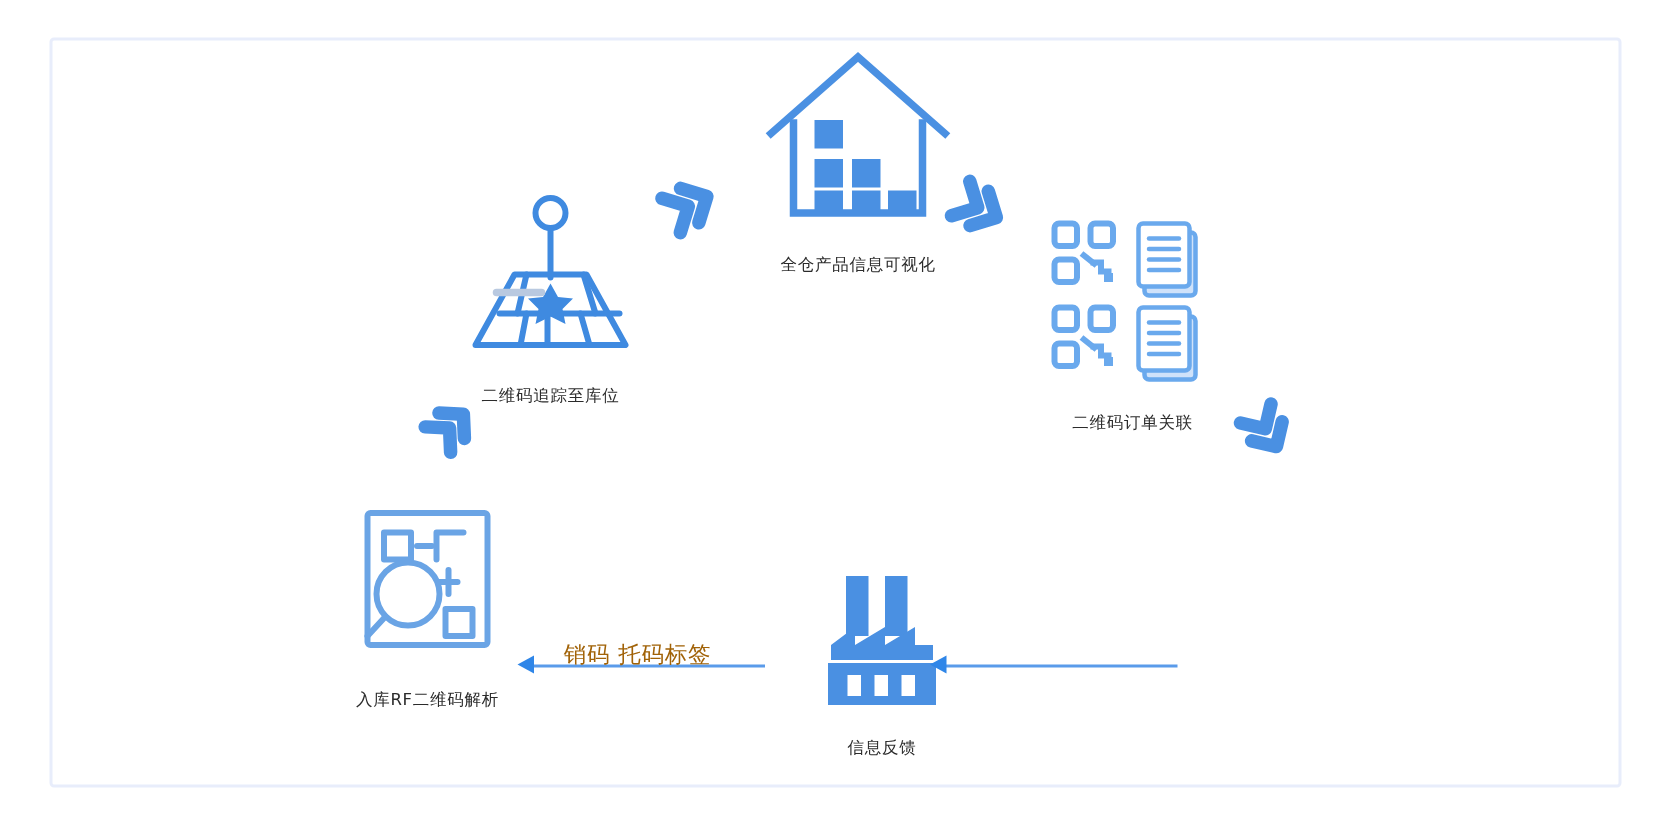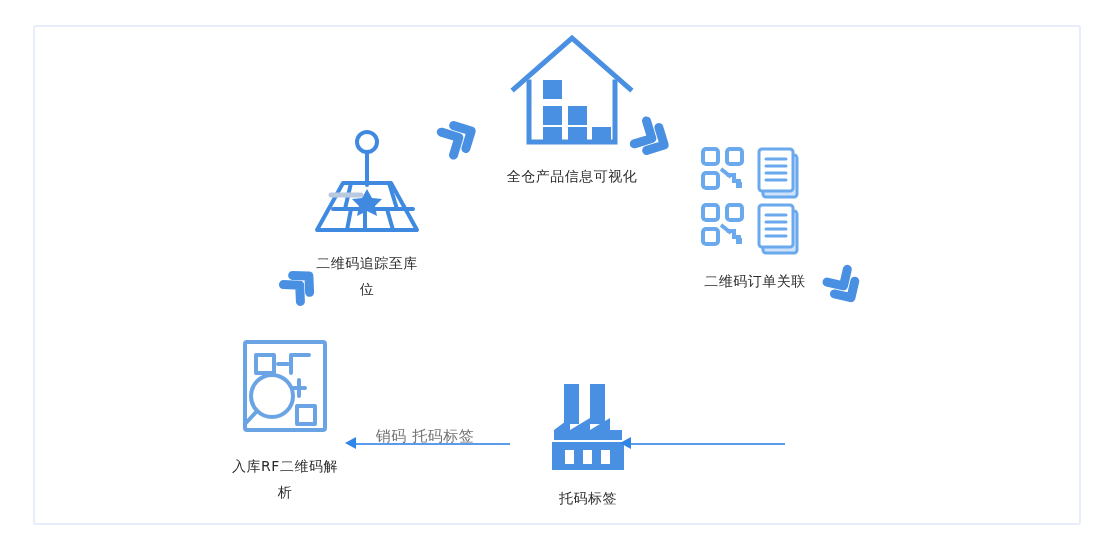--- a/index.html
+++ b/index.html
@@ -34,21 +34,21 @@
     position: absolute;
     display: flex;
     flex-direction: column;
     align-items: center;
   }
   .node-icon {
     display: block;
   }
   .node-label {
     margin-top: 9px;
-    font-size: 14px;
+    font-size: 11px;
     line-height: 26px;
     color: #2b2b2b;
     text-align: center;
     letter-spacing: 0.5px;
     width: 110px;
     word-break: break-word;
     font-family: "DejaVu Sans", sans-serif;
   }
   .node-label.wide { width: 132px; }
   .chev {
@@ -72,21 +72,21 @@
     border-bottom: 6px solid transparent;
     border-right: 11px solid #2f86e8;
     top: 50%;
     transform: translateY(-50%);
     left: 0;
   }
   .arrow-label {
     position: absolute;
     font-size: 15px;
     line-height: 26px;
-    color: #737373;
+    color: #a16207;
     text-align: center;
     font-family: "DejaVu Sans", sans-serif;
     letter-spacing: 0.5px;
   }
 </style>
 </head>
 <body>
 
 <div class="canvas">
   <div class="frame">
@@ -187,21 +187,21 @@
         <svg width="120" height="90" viewBox="0 0 120 90">
           <rect x="36" y="2" width="15" height="40" fill="#4a90e2"></rect>
           <rect x="62" y="2" width="15" height="40" fill="#4a90e2"></rect>
           <path d="M26 48 L42 36 L42 48 L62 36 L62 48 L82 36 L82 48 L94 48 L94 58 L26 58 Z" fill="#4a90e2"></path>
           <rect x="24" y="60" width="72" height="28" fill="#4a90e2"></rect>
           <rect x="37" y="68" width="9" height="14" fill="#ffffff"></rect>
           <rect x="55" y="68" width="9" height="14" fill="#ffffff"></rect>
           <rect x="73" y="68" width="9" height="14" fill="#ffffff"></rect>
         </svg>
       </div>
-      <div class="node-label">托码标签</div>
+      <div class="node-label">信息反馈</div>
     </div>
 
     <div class="node" style="left:190px; top:305px;">
       <div class="node-icon">
         <svg width="120" height="108" viewBox="0 0 120 108">
           <g fill="none" stroke="#6aa4e5" stroke-width="4" stroke-linejoin="round" stroke-linecap="round">
             <rect x="20" y="10" width="80" height="88" rx="2"></rect>
             <rect x="31" y="23" width="18" height="18"></rect>
             <path d="M53 32 h10"></path>
             <path d="M66 41 L66 23 L84 23"></path>

